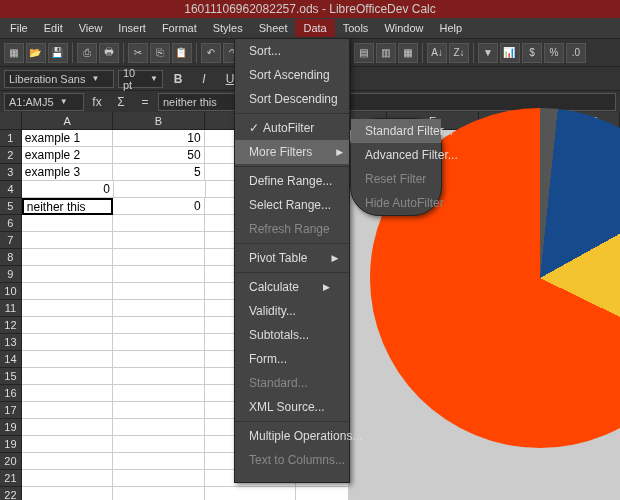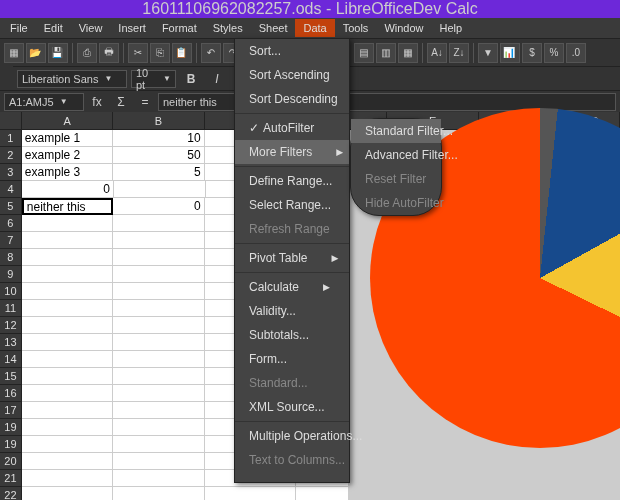--- a/index.html
+++ b/index.html
@@ -1,24 +1,24 @@
 <!DOCTYPE html>
 <html><head>
 <meta charset="utf-8">
 <style>
 * { margin:0; padding:0; box-sizing:border-box; font-family:"Liberation Sans",Arial,sans-serif; }
 body { width:620px; height:500px; background:#333; color:#ddd; font-size:11px; overflow:hidden; position:relative; }
-.titlebar { height:18px; background:#6d28d9; text-align:center; line-height:18px; font-size:16px; color:#ccc; }
+.titlebar { height:18px; background:#7f1d1d; text-align:center; line-height:18px; font-size:12px; color:#ccc; }
 .menubar { height:20px; background:#3a3a3a; display:flex; align-items:center; padding-left:2px; }
 .menubar .mi { padding:3px 8px; cursor:default; color:#ddd; }
-.menubar .mi.active { background:#c2410c; }
+.menubar .mi.active { background:#7f1d1d; }
 .toolbar { height:28px; background:#333; border-top:1px solid #222; display:flex; align-items:center; gap:2px; padding:0 4px; overflow:hidden; }
 .ticon { width:20px; height:20px; background:#444; border:1px solid #555; display:flex; align-items:center; justify-content:center; font-size:10px; color:#ccc; }
 .sep { width:1px; height:20px; background:#555; margin:0 2px; }
-.fmtbar { height:24px; background:#333; border-top:1px solid #222; display:flex; align-items:center; gap:4px; padding:0 4px;margin-left:13px; }
+.fmtbar { height:24px; background:#333; border-top:1px solid #222; display:flex; align-items:center; gap:4px; padding:0 4px; }
 .combo { background:#2a2a2a; border:1px solid #555; height:18px; display:flex; align-items:center; padding:0 4px; color:#ccc; font-size:11px; position:relative; }
 .combo .arrow { margin-left:6px; font-size:8px; }
 .namebox { width:80px; }
 .fontbox { width:110px; }
 .sizebox { width:45px; }
 .btn { width:22px; height:18px; display:flex; align-items:center; justify-content:center; font-size:12px; color:#ccc; }
 .refbar { height:22px; background:#333; border-top:1px solid #222; display:flex; align-items:center; gap:2px; padding:0 4px; }
 .sheet { position:absolute; top:112px; left:0; right:0; bottom:0; background:#fff; }
 .colhdrs { display:flex; height:18px; background:#3a3a3a; }
 .corner { width:22px; height:18px; background:#3a3a3a; border-right:1px solid #222; border-bottom:1px solid #222; }

